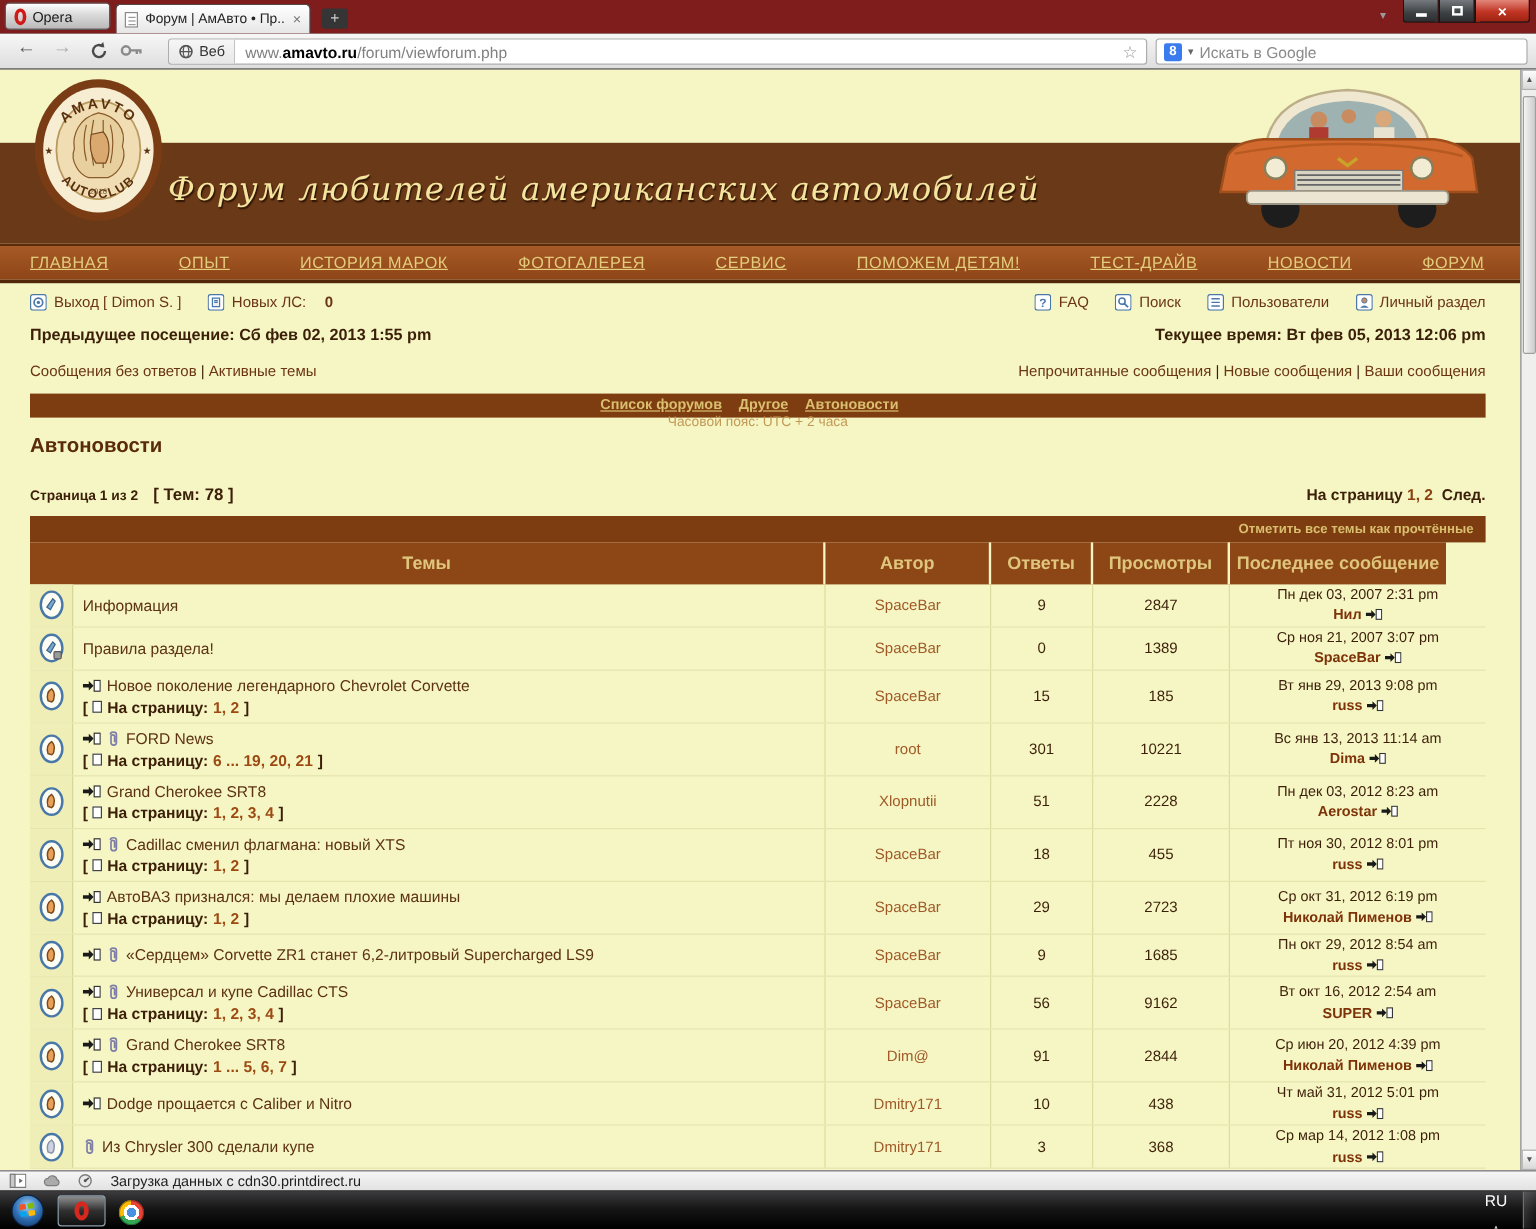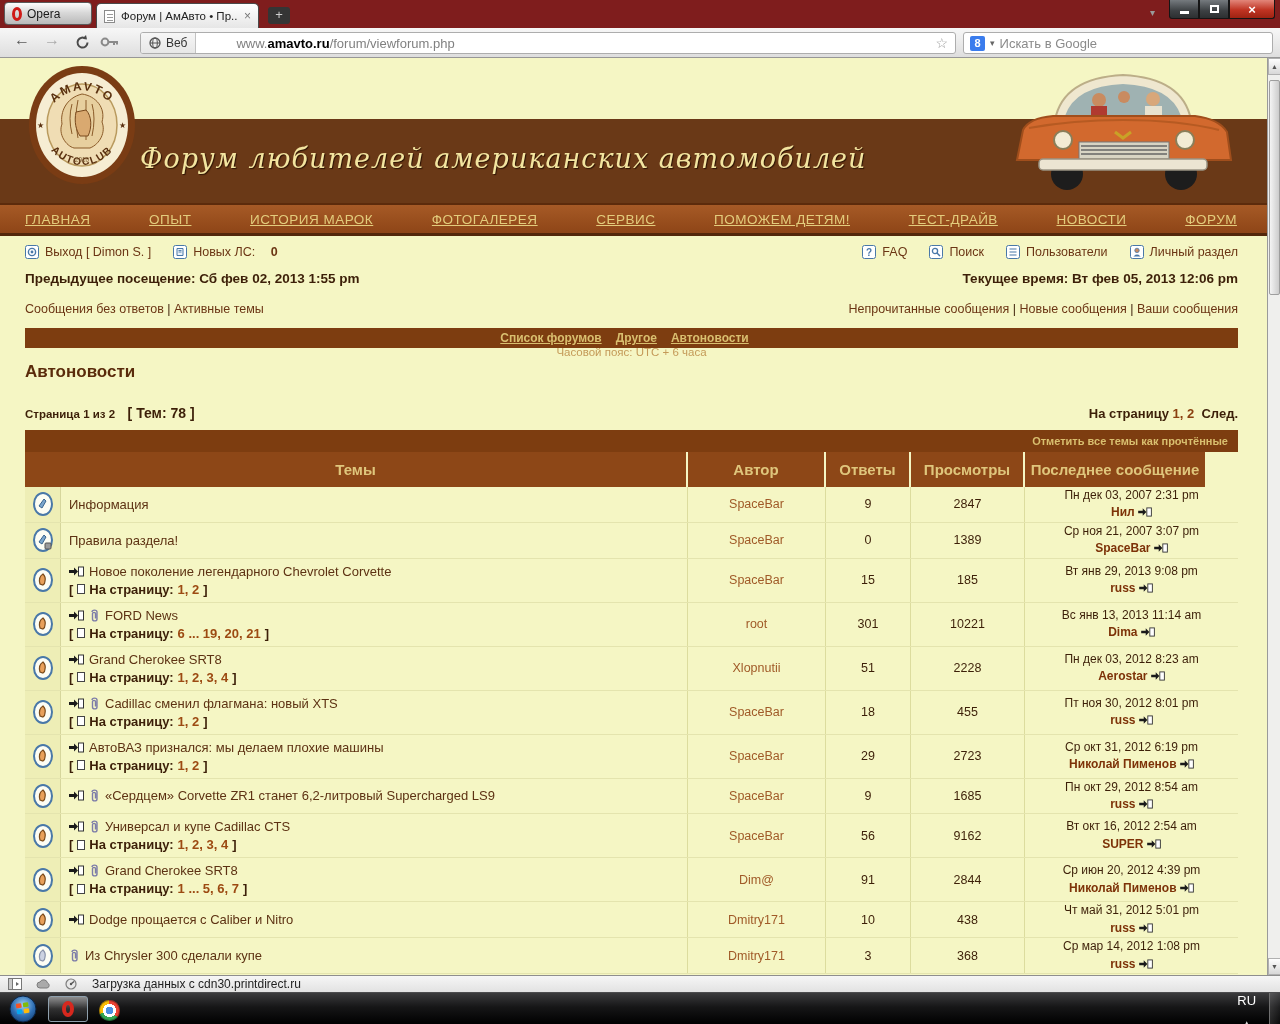--- a/index.html
+++ b/index.html
@@ -34,21 +34,21 @@
   .toolbar{position:absolute;top:28px;left:0;width:1280px;height:30px;
            background:linear-gradient(#f7f7f7,#dedede);border-bottom:1px solid #979797;}
   .navbtn{position:absolute;top:3px;font-size:16px;font-weight:bold;color:#5a5a5a;cursor:pointer;}
   .navbtn.fwd{color:#ababab;}
   .tool-ico{position:absolute;top:6px;cursor:pointer;}
   .addr{position:absolute;left:140px;top:4px;width:816px;height:22px;background:#fff;border:1px solid #adadad;border-radius:3px;
         display:flex;align-items:center;}
   .web-badge{height:100%;background:linear-gradient(#f6f6f6,#e7e7e7);border-right:1px solid #c2c2c2;border-radius:2px 0 0 2px;
              display:flex;align-items:center;gap:5px;padding:0 8px;cursor:pointer;}
   .web-badge b{font-size:12px;color:#333;font-weight:normal;}
-  .url{flex:1;font-size:13px;color:#808080;padding-left:8px;white-space:nowrap;margin-left:32px;}
+  .url{flex:1;font-size:13px;color:#808080;padding-left:8px;white-space:nowrap;}
   .url .host{color:#000;font-weight:bold;}
   .star{font-size:14px;color:#9a9a9a;padding:0 7px;cursor:pointer;}
   .searchbox{position:absolute;left:963px;top:4px;width:310px;height:22px;background:#fff;border:1px solid #adadad;border-radius:3px;
              display:flex;align-items:center;gap:5px;padding:0 6px;}
   .gicon{width:15px;height:15px;background:#3a7ced;border-radius:2px;color:#fff;font-size:11px;font-weight:bold;
          text-align:center;line-height:15px;flex:none;cursor:pointer;}
   .schevron{font-size:9px;color:#666;cursor:pointer;}
   .sph{font-size:13px;color:#8a8a8a;}
 
   
@@ -358,21 +358,21 @@
           <li><a>Непрочитанные сообщения</a></li>
             <li><a>Новые сообщения</a></li>
             <li><a>Ваши сообщения</a></li>
         </ul>
       </div>
 
       <div class="crumbbar">
         <span class="links">
           <a>Список форумов</a><a>Другое</a><a>Автоновости</a>
         </span>
-        <span class="tz">Часовой пояс: UTC + 6 часа</span>
+        <span class="tz">Часовой пояс: UTC + 2 часа</span>
       </div>
 
       <h1 class="pagetitle">Автоновости</h1>
 
       <div class="pagerow">
         <span>
           <span class="pinfo">Страница 1 из 2</span>
           <span class="tcount">[ Тем: 78 ]</span>
         </span>
         <span class="pright">

